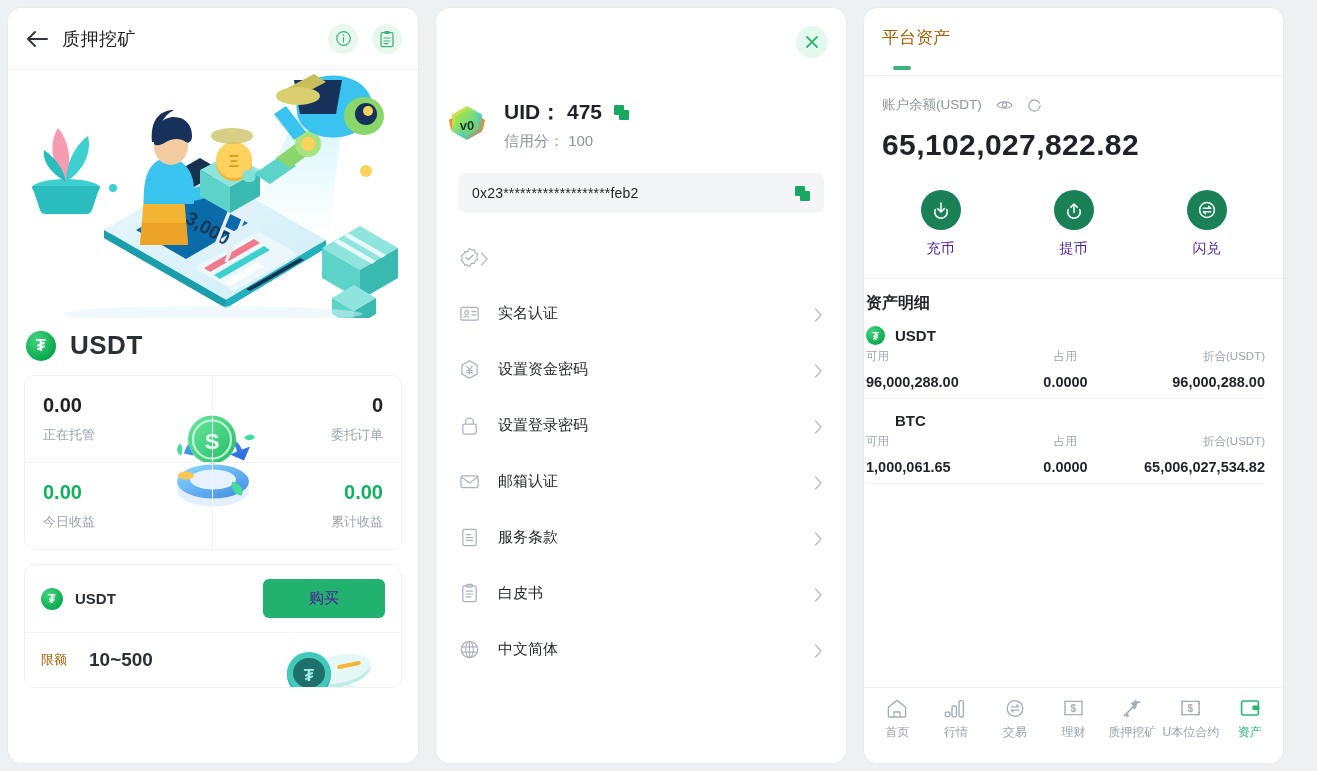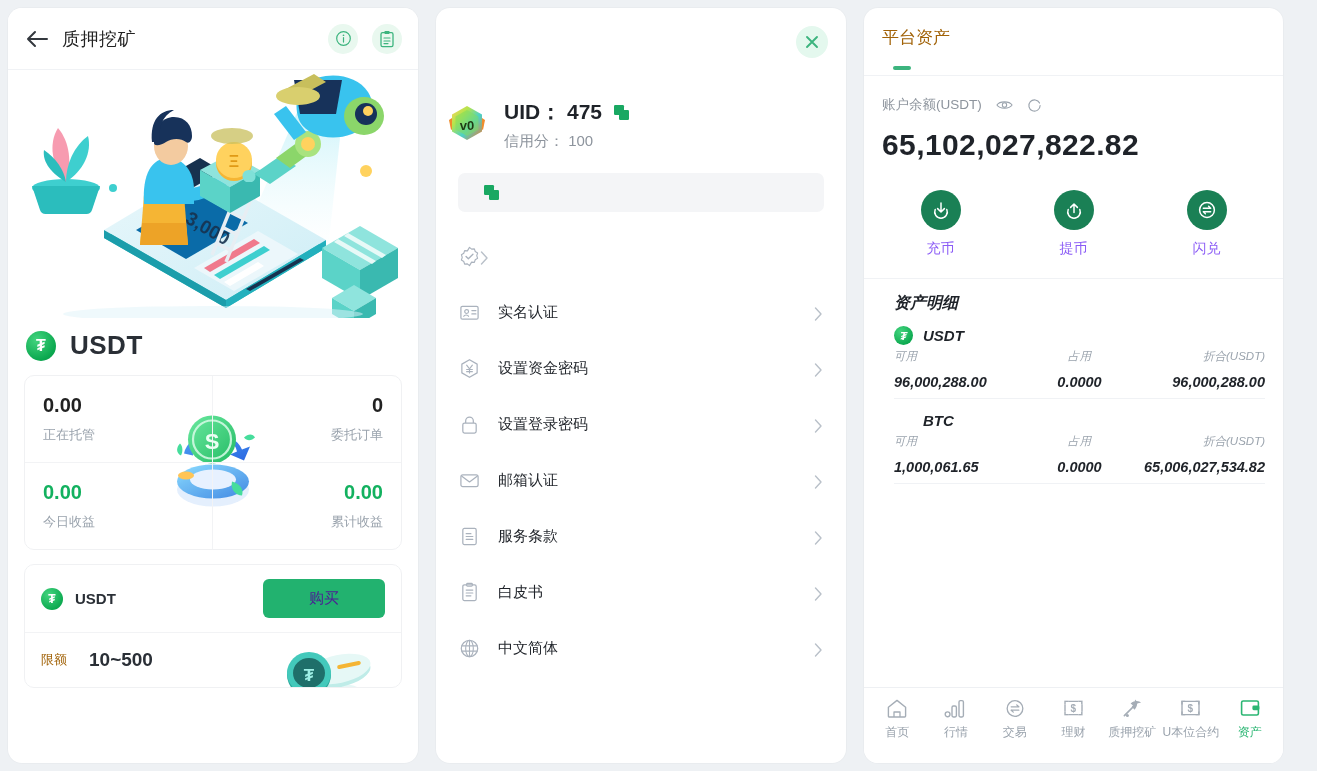--- a/index.html
+++ b/index.html
@@ -122,23 +122,23 @@
   .bal-lbl { font-size: 13.5px; color: #8d949d; }
   .eye-icon, .refresh-icon { margin-left: 14px; cursor: pointer; display: inline-flex; }
   .bal-amount { font-size: 30px; font-weight: 700; color: #1f2329; margin-top: 14px; letter-spacing: .4px; }
 
   .actions { display: flex; padding: 18px 10px 20px 10px; border-bottom: 1px solid #f0f2f5; }
   .action { flex: 1; display: flex; flex-direction: column; align-items: center; cursor: pointer; }
   .action-circle {
     width: 40px; height: 40px; border-radius: 50%; background: #1a8055;
     display: flex; align-items: center; justify-content: center;
   }
-  .action-lbl { font-size: 14px; color: #8b5cf6; margin-top: 10px; text-align: right; }
-
-  .detail-sec { padding: 14px 18px 0 30px; flex: 1; overflow: hidden; font-style: italic; }
+  .action-lbl { font-size: 14px; color: #4c1d95; margin-top: 10px; text-align: right; }
+
+  .detail-sec { padding: 14px 18px 0 2px; flex: 1; overflow: hidden; }
   .detail-title { font-size: 16px; font-weight: 700; color: #1f2329; }
   .asset-block { padding: 12px 0 8px 0; border-bottom: 1px solid #f0f2f5; }
   .asset-head { display: flex; align-items: center; }
   .asset-logo { width: 19px; height: 19px; border-radius: 50%;
     background: radial-gradient(circle at 35% 30%, #43d47e, #0ba84f 75%);
     display: flex; align-items: center; justify-content: center; color: #fff; font-size: 11px; font-weight: bold; flex: none; }
   .asset-logo.blank { background: transparent; }
   .asset-name { font-size: 15px; font-weight: 700; color: #1f2329; margin-left: 10px; }
   .asset-cols { display: grid; grid-template-columns: 1fr 1fr 1fr; margin-top: 4px; }
   .asset-cols .c2 { text-align: center; }
@@ -411,20 +411,21 @@
                 <rect x="0" y="0" width="10" height="10" rx="1.2" fill="#19a862"></rect>
                 <rect x="5" y="5" width="10" height="10" rx="1.2" fill="#19a862"></rect>
               </svg>
           </div>
         </div>
         <div class="credit-line">信用分： 100</div>
       </div>
     </div>
 
     <div class="addr-box">
+      <div class="addr-text">0x23*******************feb2</div>
       <div class="copy-icon">
         <svg width="15" height="15" viewBox="0 0 15 15">
             <rect x="0" y="0" width="10" height="10" rx="1.2" fill="#19a862"></rect>
             <rect x="5" y="5" width="10" height="10" rx="1.2" fill="#19a862"></rect>
           </svg>
       </div>
     </div>
 
     <div class="menu-list">
 

